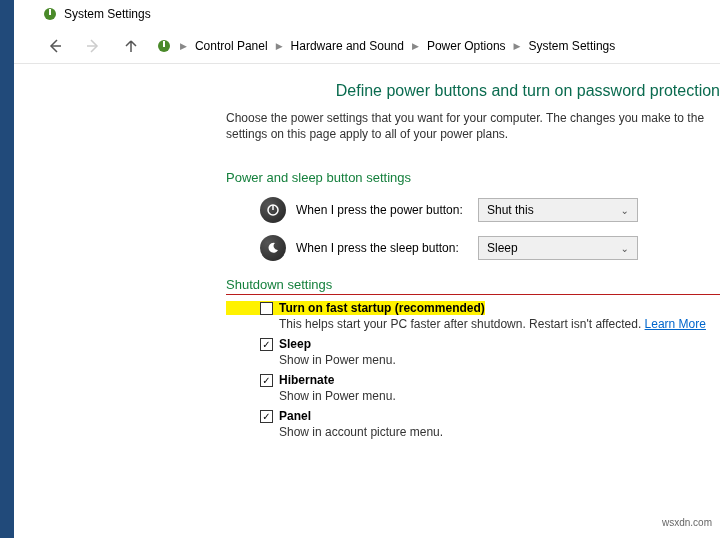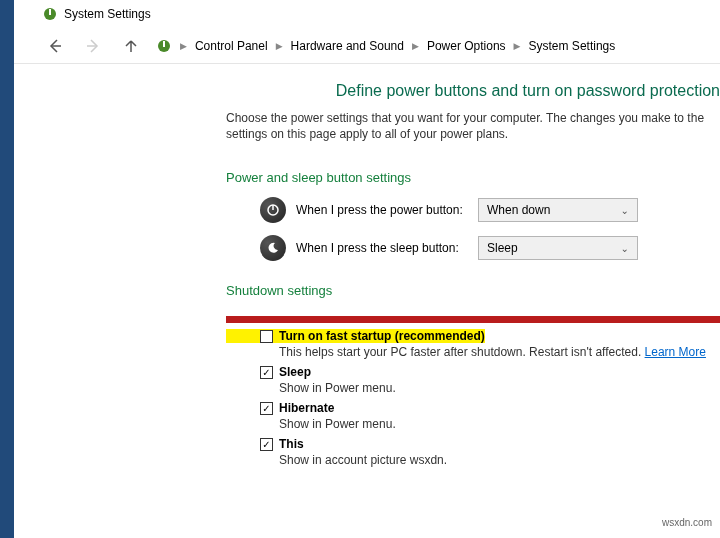--- a/index.html
+++ b/index.html
@@ -80,26 +80,26 @@
       color: #333;
       line-height: 1.35;
       margin-bottom: 28px;
     }
     .section-label {
       font-size: 13px;
       color: #15803d;
       margin-bottom: 6px;
     }
     .section-label.underlined {
-      border-bottom: 7px solid #b91c1c;
-      padding-bottom: 18px;
+      border-bottom: 1px solid #b91c1c;
+      padding-bottom: 2px;
     }
     .btn-settings {
       padding-left: 34px;
-      margin-bottom: 22px;
+      margin-bottom: 16px;
     }
     .btn-row {
       display: flex;
       align-items: center;
       margin: 12px 0;
       gap: 10px;
     }
     .round-icon {
       width: 26px; height: 26px;
       border-radius: 50%;
@@ -225,21 +225,21 @@
   <div class="btn-settings">
     <div class="btn-row">
       <div class="round-icon">
         <svg width="14" height="14" viewBox="0 0 14 14">
             <circle cx="7" cy="7" r="5" stroke="#fff" stroke-width="1.5" fill="none"></circle>
             <line x1="7" y1="2" x2="7" y2="7" stroke="#fff" stroke-width="1.5"></line>
           </svg>
       </div>
       <div class="btn-label">When I press the power button:</div>
       <div class="selectbox">
-        <span>When down</span>
+        <span>Shut this</span>
         <span class="chev">⌄</span>
       </div>
     </div>
     <div class="btn-row">
       <div class="round-icon">
         <svg width="14" height="14" viewBox="0 0 14 14">
             <path d="M9 2 A5 5 0 1 0 12 9 A4 4 0 0 1 9 2" fill="#fff"></path>
           </svg>
       </div>
       <div class="btn-label">When I press the sleep button:</div>
@@ -267,19 +267,19 @@
     <div class="chk-sub">Show in Power menu.</div>
 
     <div class="chk-row">
       <div class="chkbox">✓</div>
       <span class="chk-label">Hibernate</span>
     </div>
     <div class="chk-sub">Show in Power menu.</div>
 
     <div class="chk-row">
       <div class="chkbox">✓</div>
-      <span class="chk-label">This</span>
-    </div>
-    <div class="chk-sub">Show in account picture wsxdn.</div>
+      <span class="chk-label">Panel</span>
+    </div>
+    <div class="chk-sub">Show in account picture menu.</div>
   </div>
 </div>
 
 <div class="watermark">wsxdn.com</div>
 
 </body></html>

